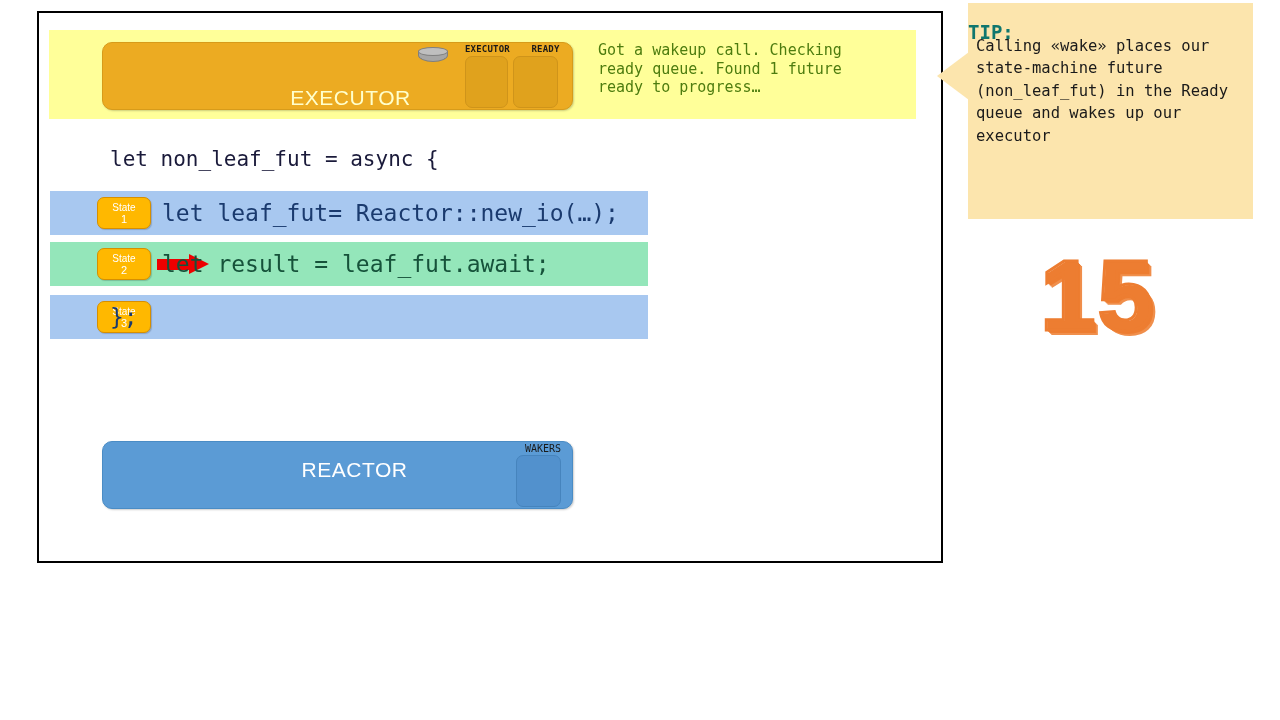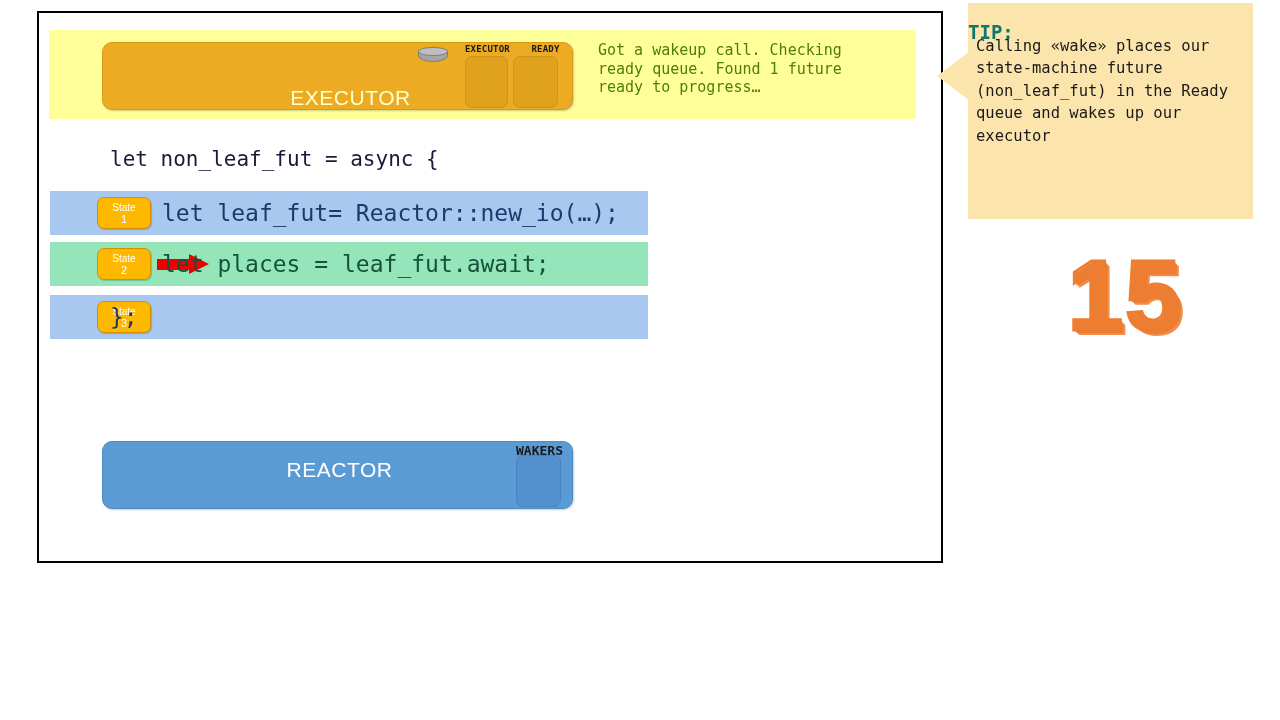--- a/index.html
+++ b/index.html
@@ -190,42 +190,42 @@
   .reactor-box {
     position: absolute;
     left: 102px; top: 441px;
     width: 471px; height: 68px;
     background: #5b9bd5;
     border: 1px solid #4a8cc5;
     border-radius: 10px;
     box-shadow: 1px 1px 2px rgba(0,0,0,0.20);
   }
   .reactor-label {
-    position: absolute; left: 1px; top: 0;
+    position: absolute; left: 16px; top: 0;
     width: 471px; height: 56px;
     display: flex; align-items: center; justify-content: center;
     color: #ffffff;
     font-family: "Liberation Sans", sans-serif;
     font-size: 21px;
     letter-spacing: 0.5px;
   }
   .slot-wakers {
     position: absolute;
     left: 413px; top: 13px;
     width: 45px; height: 52px;
     background: #5291cd;
     border: 1px solid #4684bd;
     border-radius: 7px;
   }
   .cap-wakers {
     position: absolute;
     left: 413px; top: 1px; width: 45px;
-    text-align: left;
-    font-family: "DejaVu Sans Mono", monospace;
-    font-size: 13px; font-weight: bold;
+    text-align: right;
+    font-family: "DejaVu Sans Mono", monospace;
+    font-size: 10px; font-weight: normal;
     color: #1a1a1a;
     white-space: nowrap;
   }
 
   
   .tip-box {
     position: absolute;
     left: 968px; top: 3px;
     width: 285px; height: 216px;
     background: #fce5ad;
@@ -260,21 +260,20 @@
 
   
   .page-num {
     position: absolute;
     left: 1040px; top: 238px;
     width: 170px; height: 115px;
     font-family: "Liberation Sans", sans-serif;
     font-size: 100px;
     font-weight: bold;
     line-height: 115px;
-    text-align: center;
     color: transparent;
     -webkit-text-stroke: 3px #ed7d31;
     text-shadow:
       1px 1px 0 #ed7d31, 2px 2px 0 #ed7d31, 3px 3px 0 #ed7d31,
       4px 4px 0 #f08f4c, 5px 5px 0 #f08f4c;
     letter-spacing: 2px;
   }
 </style>
 </head>
 <body>
@@ -314,21 +313,21 @@
 
   <div class="code-row row2">
     <div class="state-badge">
       <span class="t">State</span>
       <span class="n">2</span>
     </div>
     <div class="red-arrow">
       <div class="shaft"></div>
       <div class="head"></div>
     </div>
-    <div class="row-code">let places = leaf_fut.await;</div>
+    <div class="row-code">let result = leaf_fut.await;</div>
   </div>
 
   <div class="code-row row3">
     <div class="state-badge">
       <span class="t">State</span>
       <span class="n">3</span>
     </div>
     <div class="row-code">};</div>
   </div>
 

